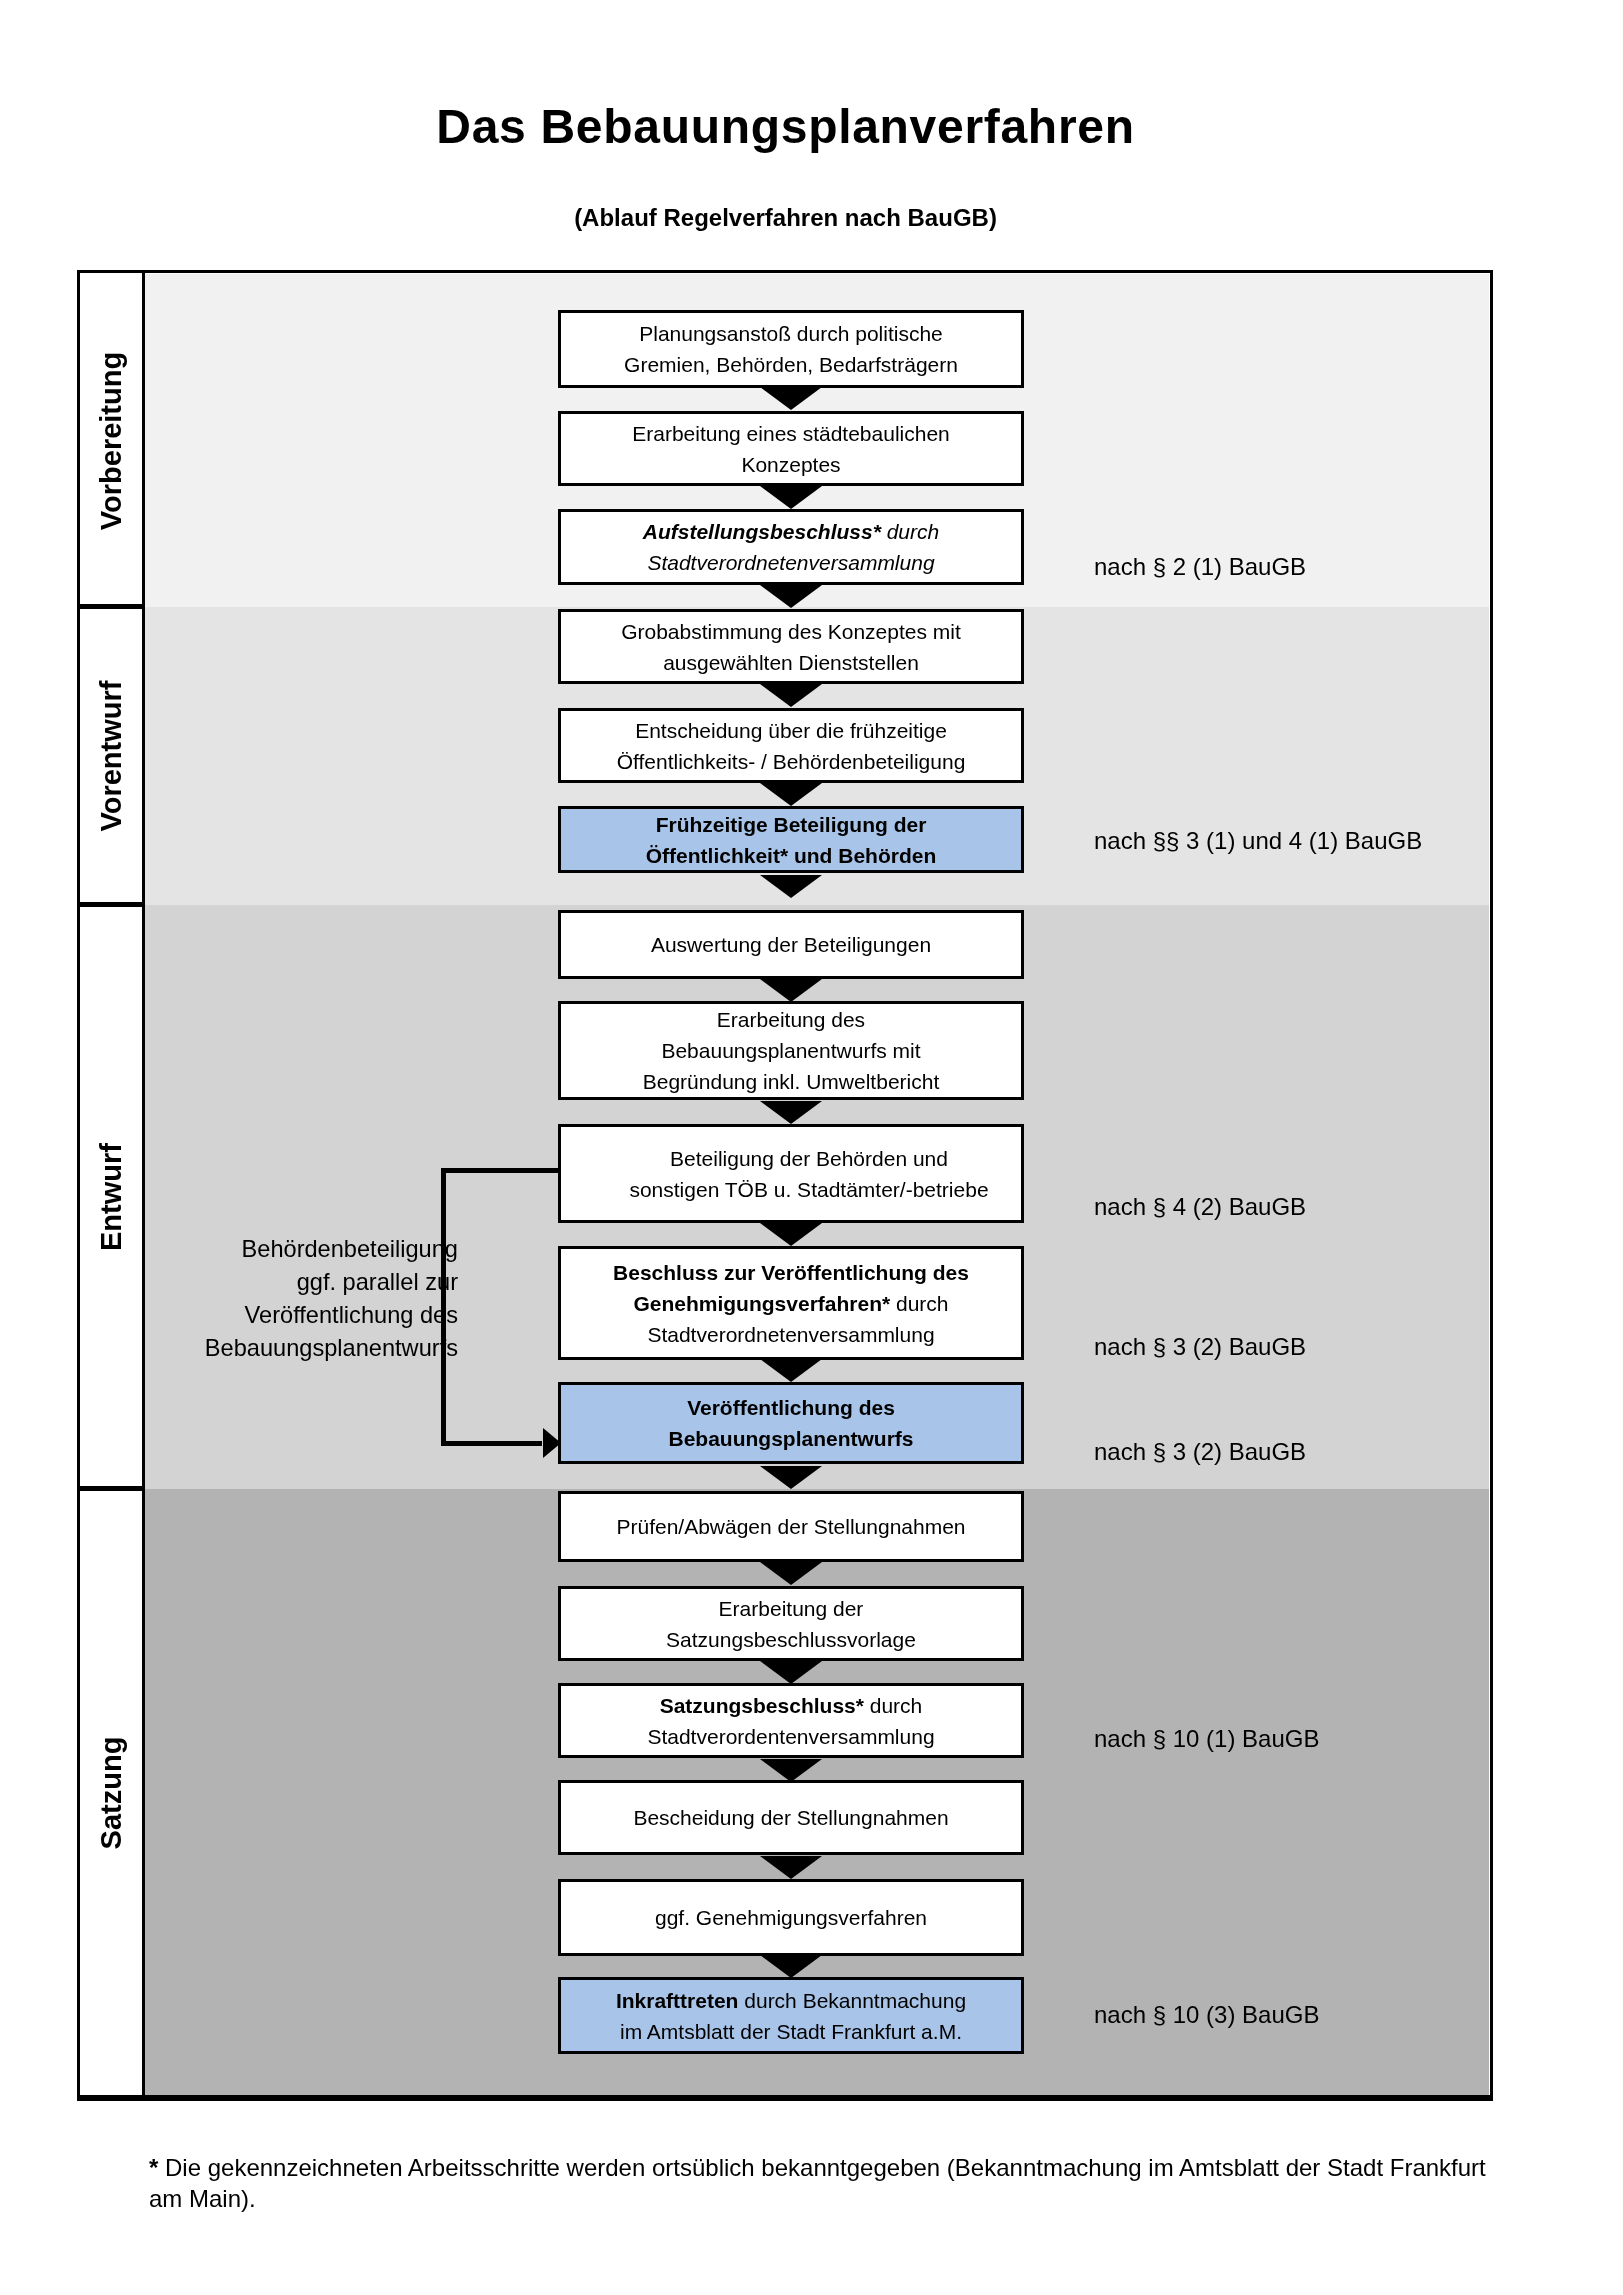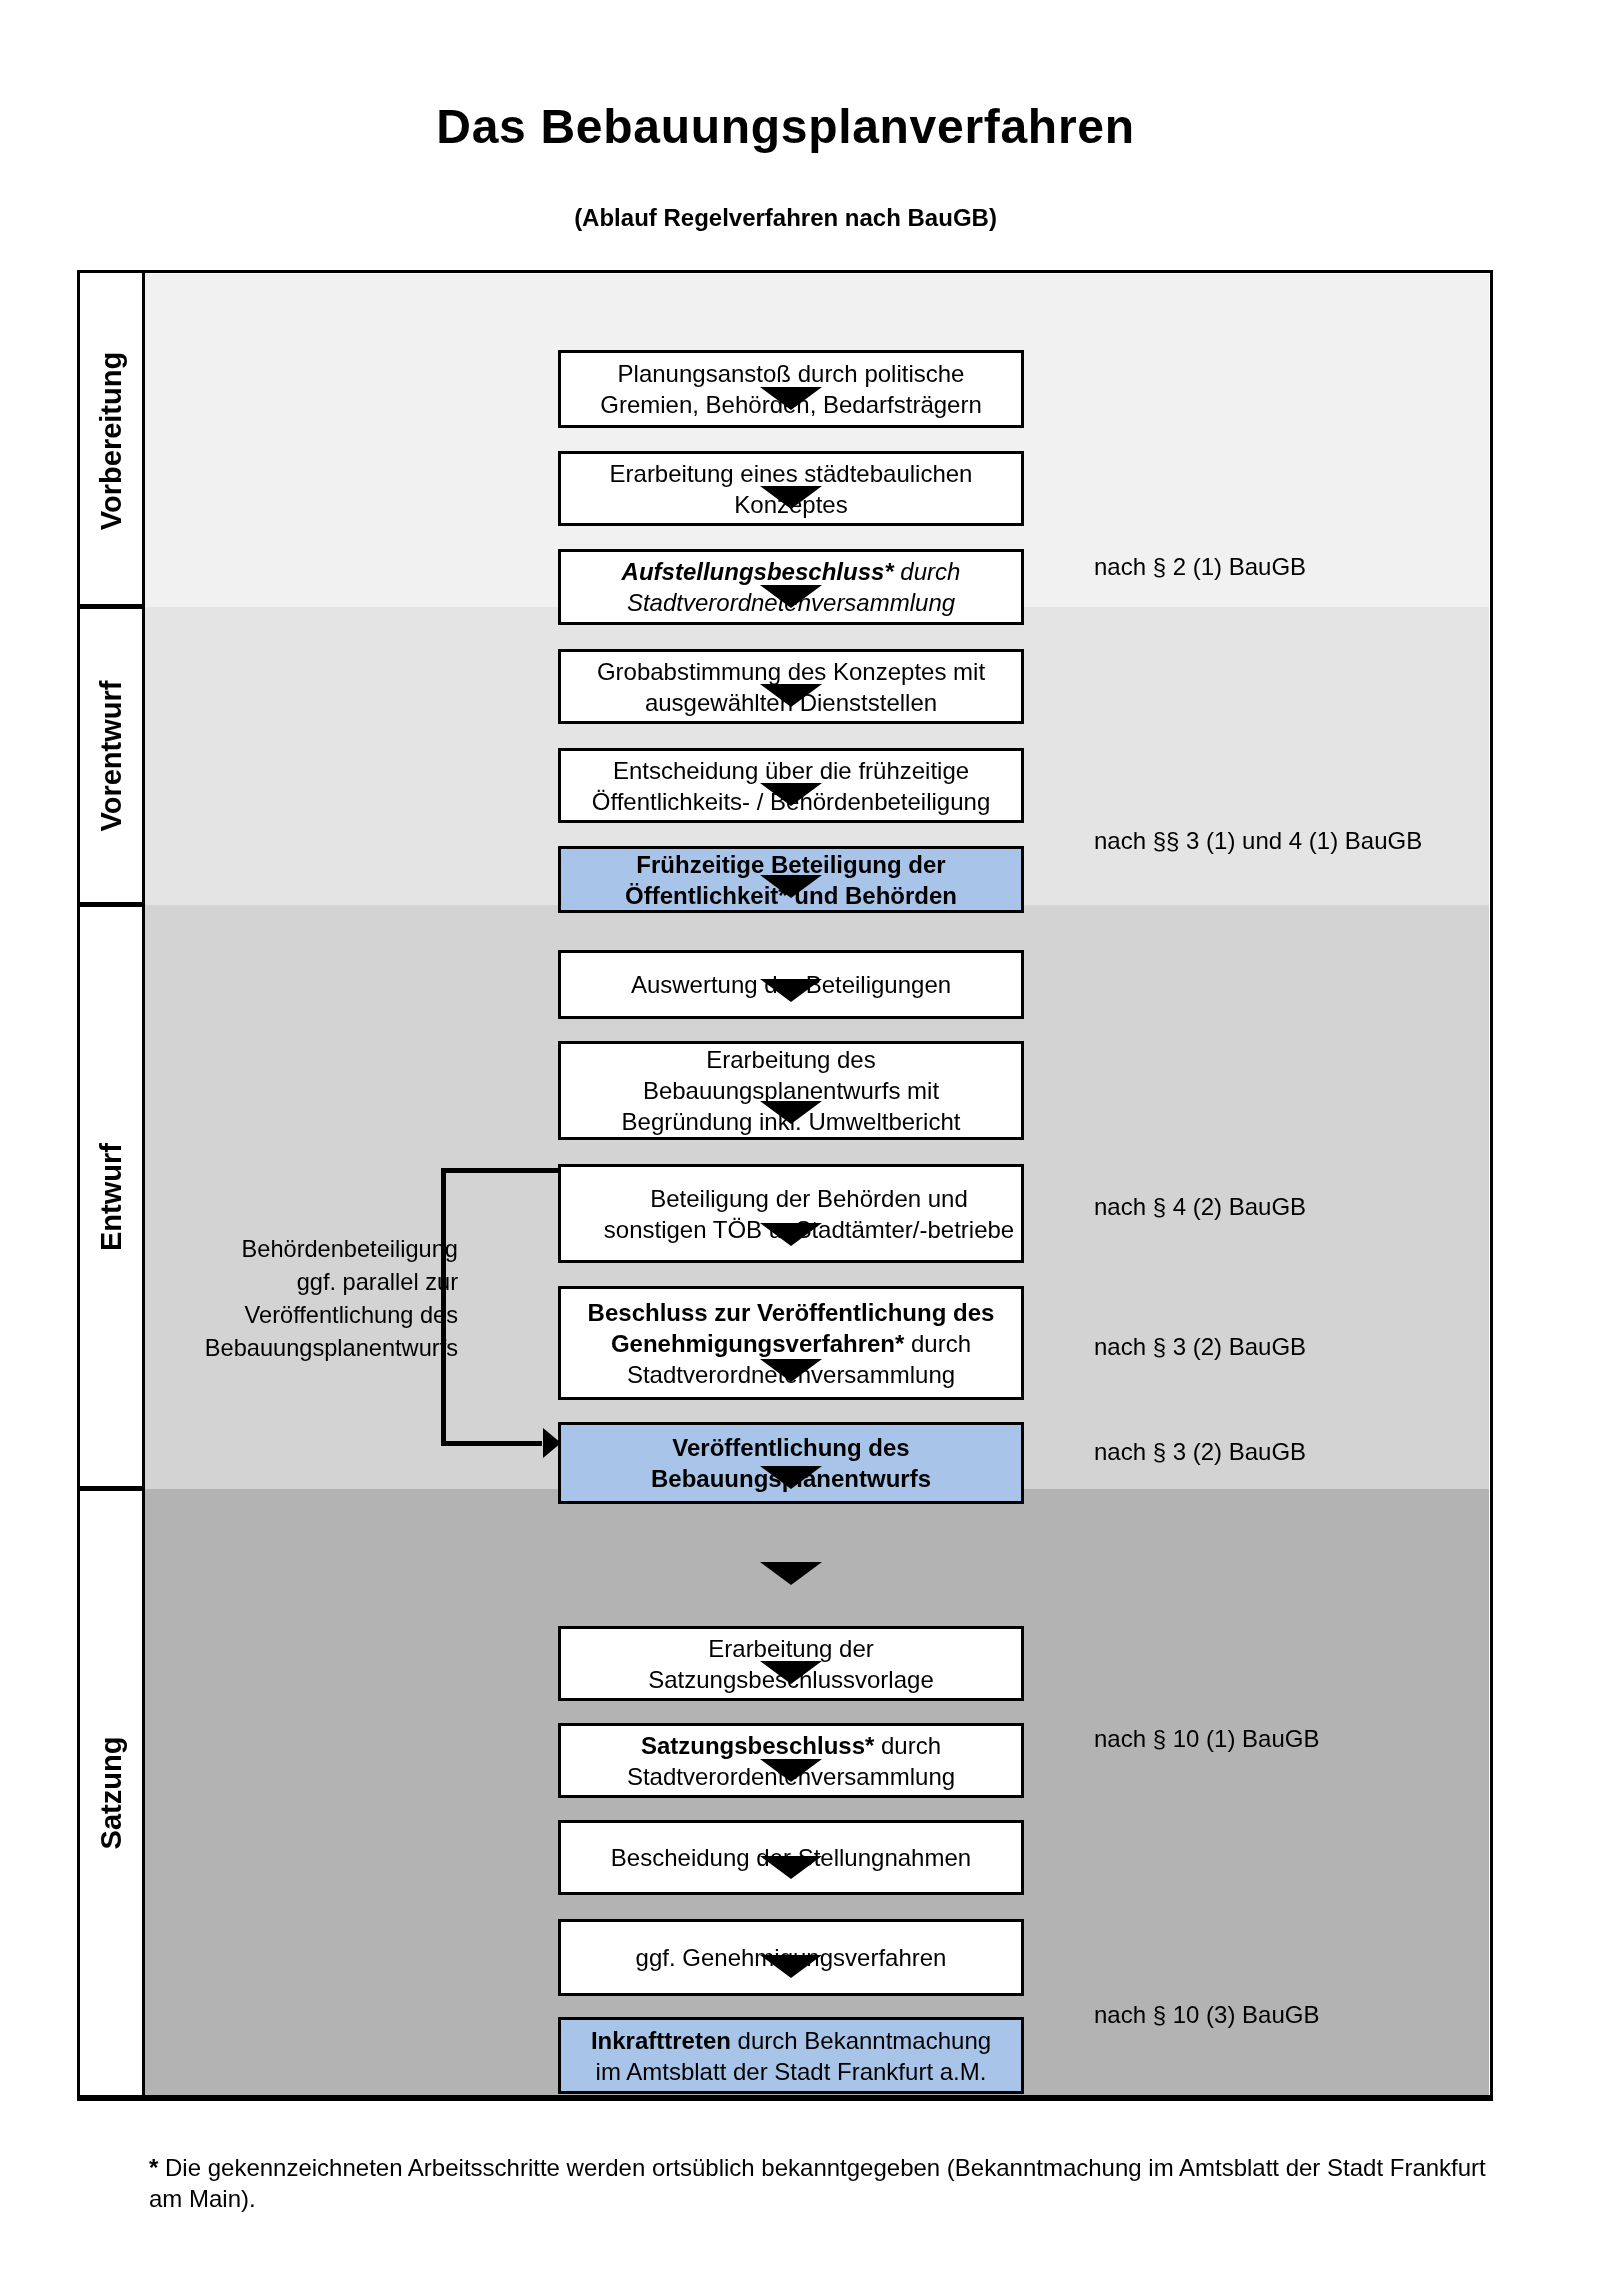--- a/index.html
+++ b/index.html
@@ -14,21 +14,21 @@
     border-bottom-width:6.5px;box-sizing:border-box;z-index:9;pointer-events:none;background:transparent;}
 
   .band{left:145px;width:1344px;z-index:1;}
   .labelcol{left:77px;top:270px;width:68px;height:1831px;background:#fff;border:3.9px solid #000;box-sizing:border-box;z-index:2;}
   .divider{left:77px;width:68px;height:4.6px;background:#000;z-index:3;}
   .phase-label{z-index:4;font-size:29px;font-weight:bold;white-space:nowrap;
     transform:translate(-50%,-50%) rotate(-90deg);}
 
   .box{left:558px;width:466px;border:3.9px solid #000;background:#fff;box-sizing:border-box;
     display:flex;flex-direction:column;justify-content:center;text-align:center;
-    font-size:24px;line-height:31px;z-index:5;margin-top:40px;}
+    font-size:21px;line-height:31px;z-index:5;}
   .box.blue{background:#a8c4e8;}
   .ln{display:block;}
   .sg.b{font-weight:bold;}
 
   .arr{left:760px;width:0;height:0;border-left:31px solid transparent;
     border-right:31px solid transparent;border-top:23.6px solid #000;z-index:5;}
 
   .ref{left:1094px;width:367px;font-size:24px;line-height:31px;white-space:nowrap;z-index:5;}
 
   .sidenote{left:157px;top:1233px;width:301px;text-align:right;font-size:23.6px;line-height:33px;z-index:5;}
@@ -134,20 +134,23 @@
     <span class="ln"><span class="sg">Stadtverordnetenversammlung</span></span>
   </div>
   <div class="abs arr" style="top:1359px;"></div>
 
   <div class="abs box blue" style="top:1382px;height:82px;">
     <span class="ln"><span class="sg b">Veröffentlichung des</span></span>
     <span class="ln"><span class="sg b">Bebauungsplanentwurfs</span></span>
   </div>
   <div class="abs arr" style="top:1466px;"></div>
 
+  <div class="abs box" style="top:1491px;height:71px;">
+    <span class="ln"><span class="sg">Prüfen/Abwägen der Stellungnahmen</span></span>
+  </div>
   <div class="abs arr" style="top:1562px;"></div>
 
   <div class="abs box" style="top:1586px;height:75px;">
     <span class="ln"><span class="sg">Erarbeitung der</span></span>
     <span class="ln"><span class="sg">Satzungsbeschlussvorlage</span></span>
   </div>
   <div class="abs arr" style="top:1661px;"></div>
 
   <div class="abs box" style="top:1683px;height:75px;">
     <span class="ln"><span class="sg b">Satzungsbeschluss*</span><span class="sg"> durch</span></span>

